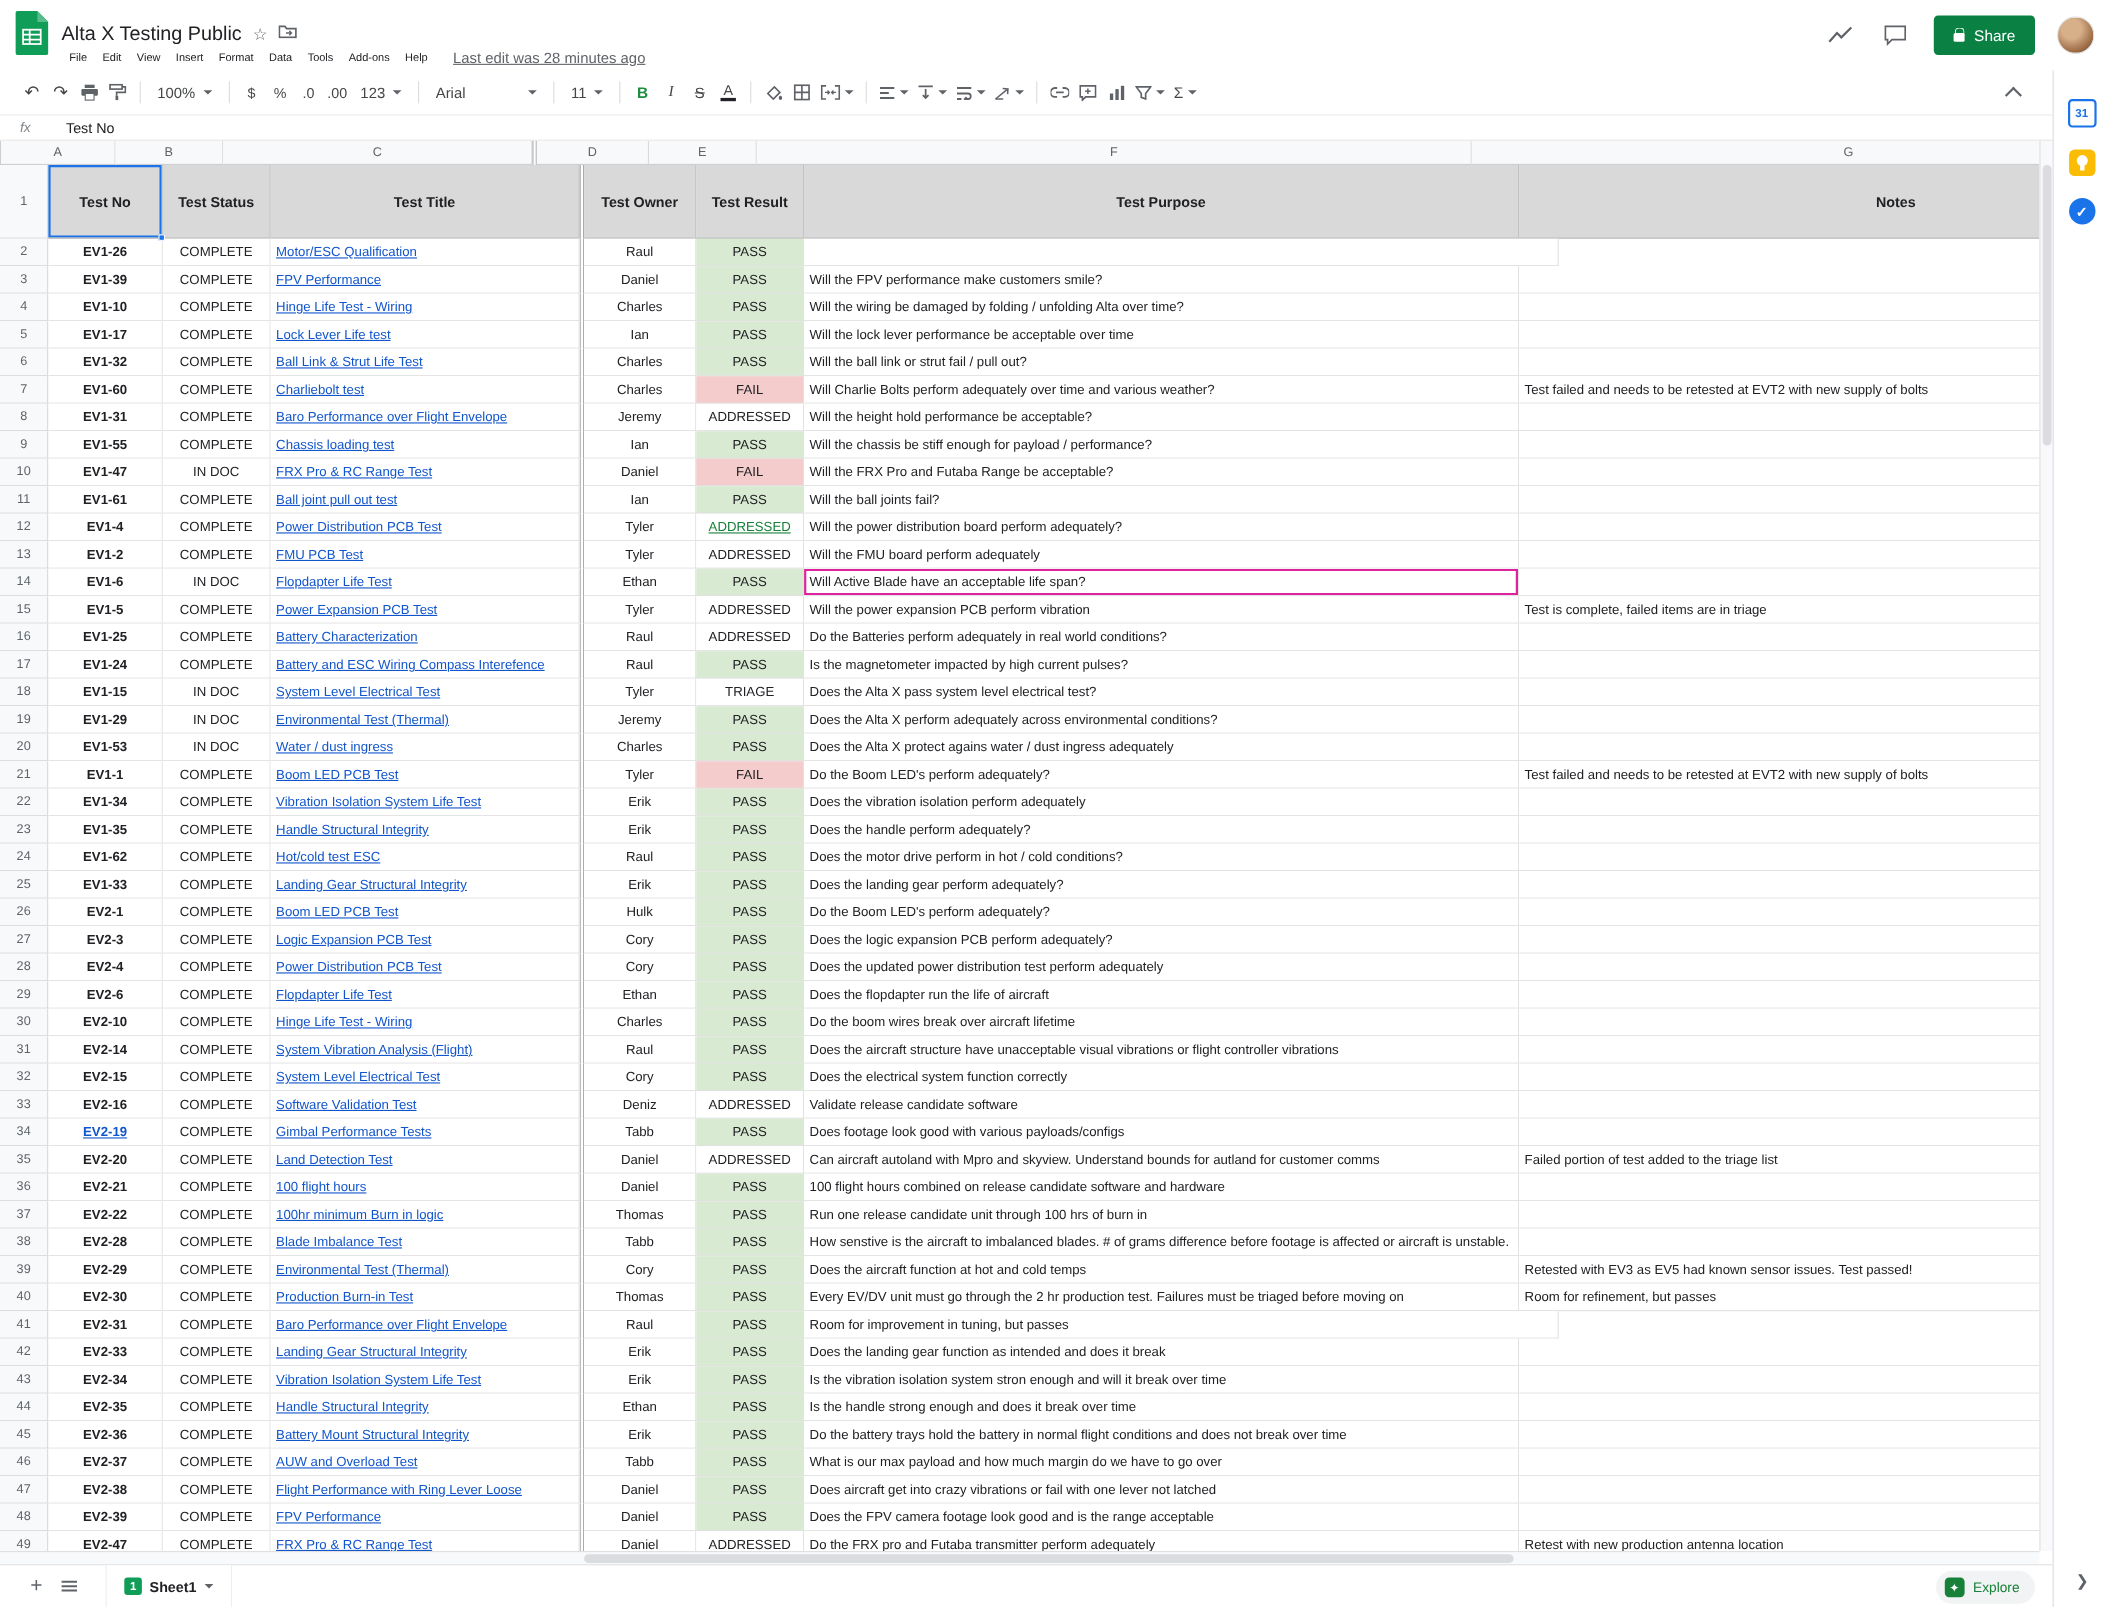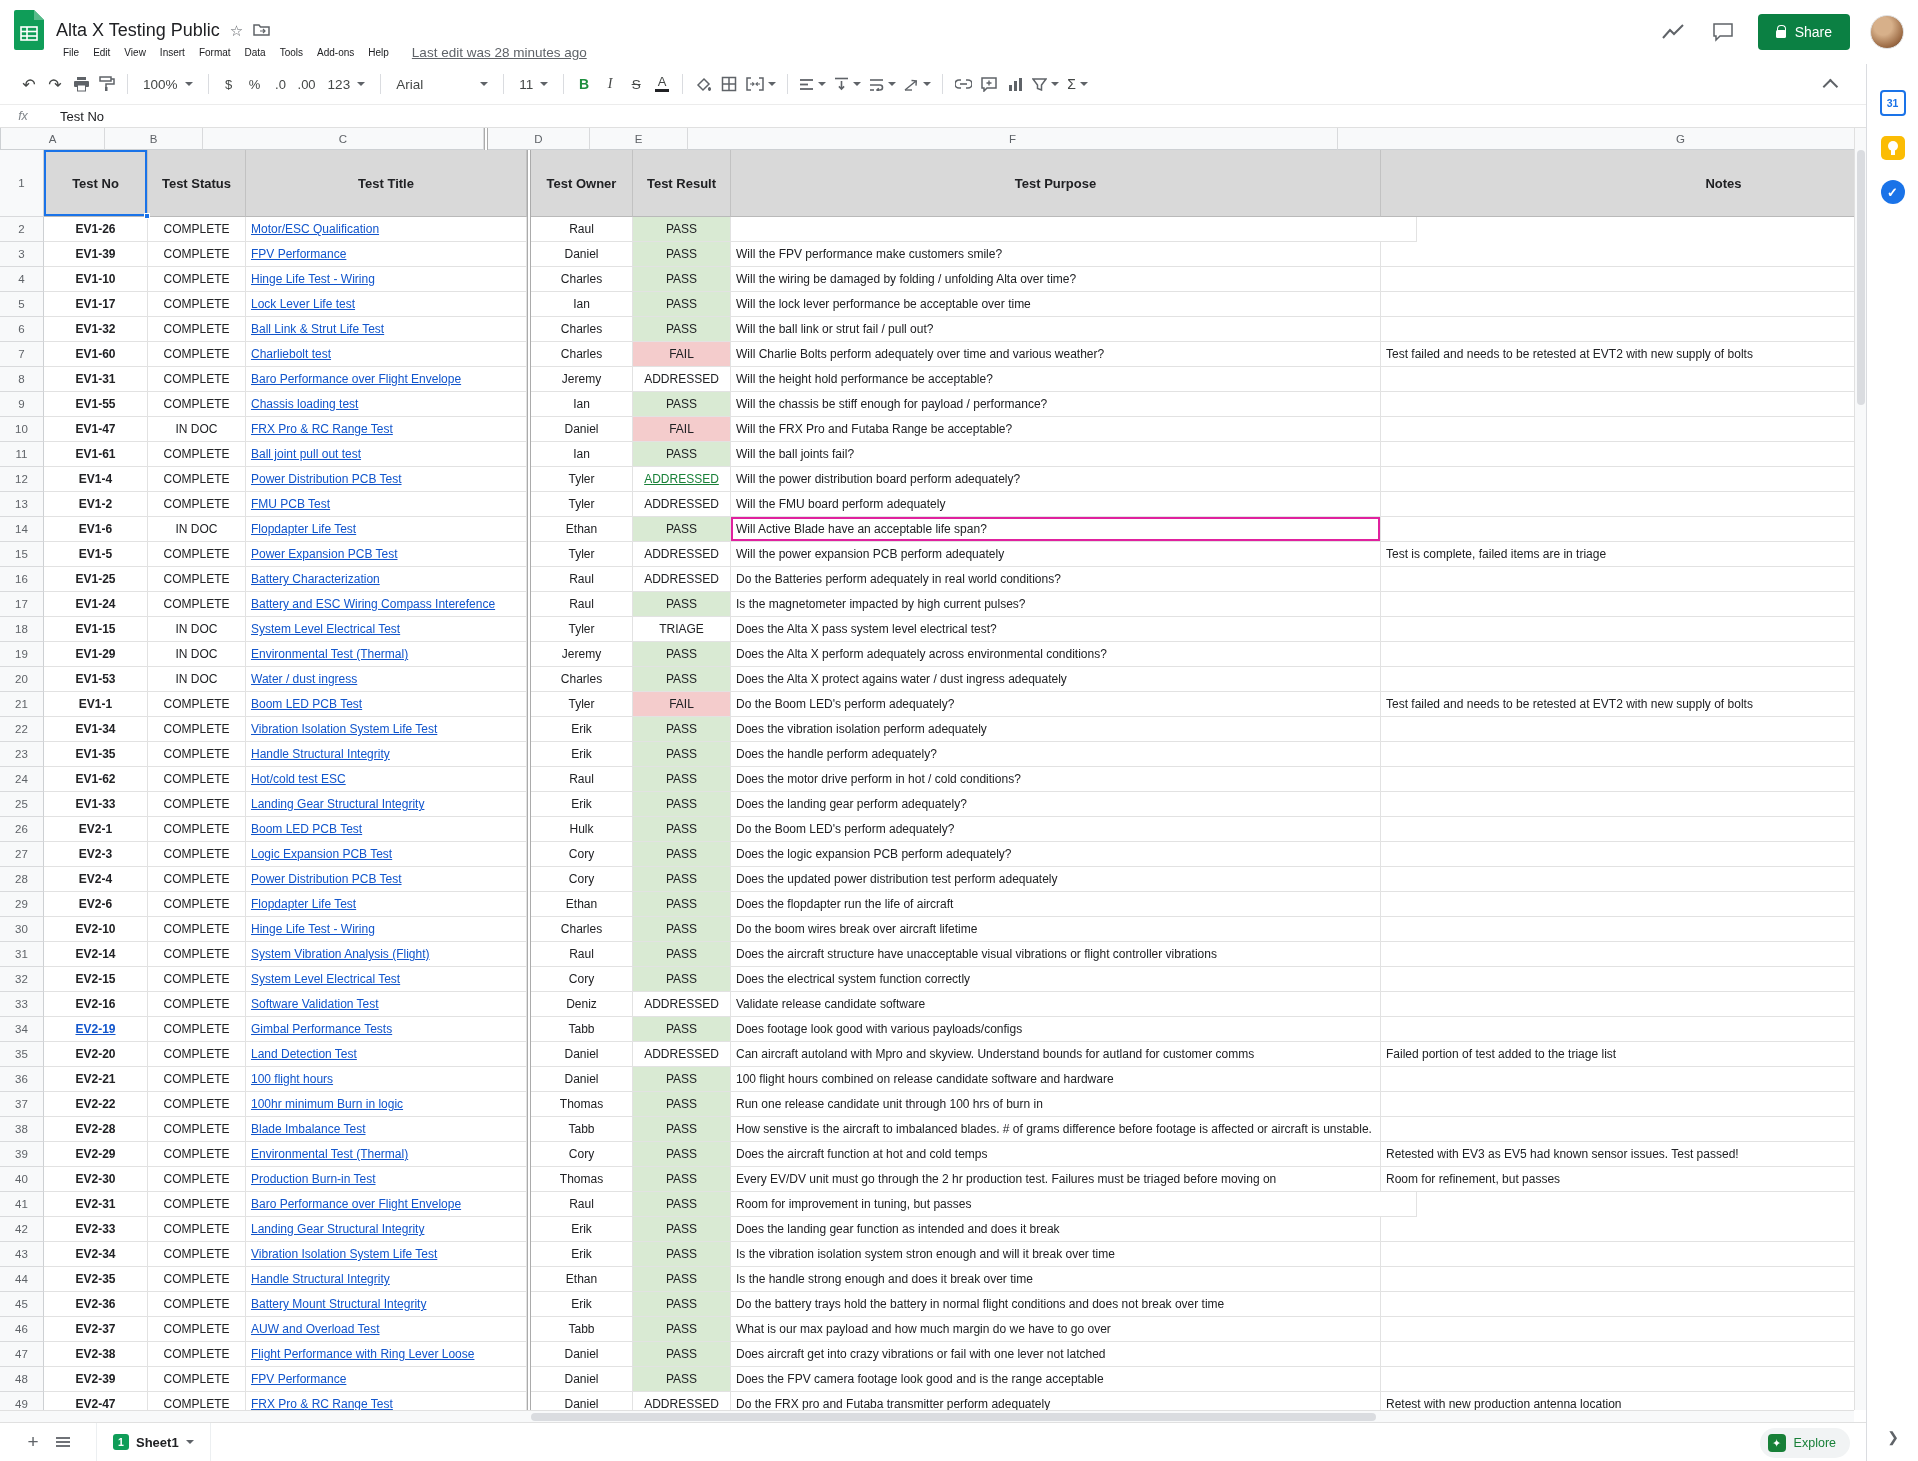--- a/index.html
+++ b/index.html
@@ -459,21 +459,21 @@
       <div class="cell" style="width: 686px; flex: 0 0 686px;"></div>
     </div>
     <div class="row">
       <div class="rowhead">15</div>
       <div class="cell c-center c-bold" style="width: 104px; flex: 0 0 104px;">EV1-5</div>
       <div class="cell c-center" style="width: 98px; flex: 0 0 98px;">COMPLETE</div>
       <div class="cell c-link" style="width: 281px; flex: 0 0 281px;">Power Expansion PCB Test</div>
       <div class="fz"></div>
       <div class="cell c-center" style="width: 102px; flex: 0 0 102px;">Tyler</div>
       <div class="cell c-center" style="width: 98px; flex: 0 0 98px;">ADDRESSED</div>
-      <div class="cell" style="width: 650px; flex: 0 0 650px;">Will the power expansion PCB perform adequately</div>
+      <div class="cell" style="width: 650px; flex: 0 0 650px;">Will the power expansion PCB perform vibration</div>
       <div class="cell" style="width: 686px; flex: 0 0 686px;">Test is complete, failed items are in triage</div>
     </div>
     <div class="row">
       <div class="rowhead">16</div>
       <div class="cell c-center c-bold" style="width: 104px; flex: 0 0 104px;">EV1-25</div>
       <div class="cell c-center" style="width: 98px; flex: 0 0 98px;">COMPLETE</div>
       <div class="cell c-link" style="width: 281px; flex: 0 0 281px;">Battery Characterization</div>
       <div class="fz"></div>
       <div class="cell c-center" style="width: 102px; flex: 0 0 102px;">Raul</div>
       <div class="cell c-center" style="width: 98px; flex: 0 0 98px;">ADDRESSED</div>

